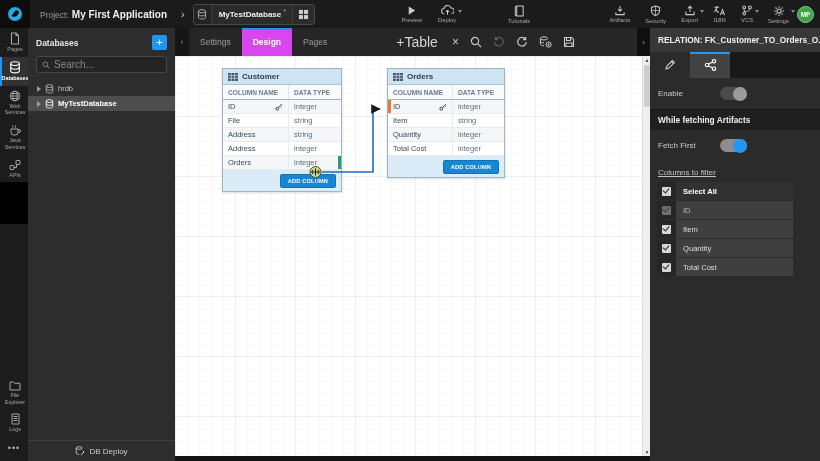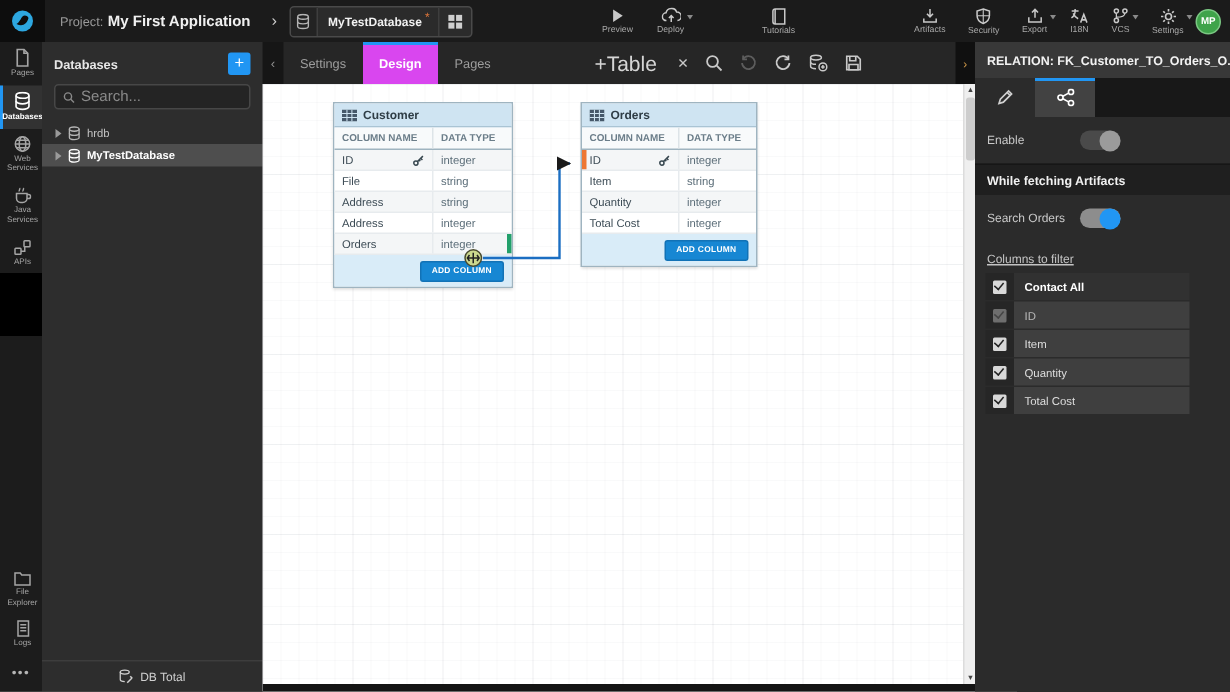--- a/index.html
+++ b/index.html
@@ -328,21 +328,21 @@
             <path d="M1.7 6.3c0 1 1.9 1.9 4.3 1.9s4.3-.9 4.3-1.9"></path>
           </svg>
         <span>MyTestDatabase</span>
       </div>
       <div class="dbp-foot">
         <svg class="ic" width="10" height="10" viewBox="0 0 12 12" fill="none" stroke="#cfcfcf" stroke-width="1">
             <ellipse cx="5" cy="2.4" rx="3.6" ry="1.6"></ellipse>
             <path d="M1.4 2.4v6c0 .9 1.6 1.6 3.6 1.6"></path>
             <path d="M7 11l3.8-3.8M9.4 5.8l1.6 1.6" stroke-width="1.2"></path>
           </svg>
-        <span>DB Total</span>
+        <span>DB Deploy</span>
       </div>
     </aside>
 
     <section class="canvas-col">
       <div class="ctoolbar">
         <div class="collapse">‹</div>
         <div class="ctab">Settings</div>
         <div class="ctab active">Design</div>
         <div class="ctab">Pages</div>
         <div class="addtable">+Table</div>
@@ -526,33 +526,33 @@
 
       <div class="togrow">
         <span class="tlbl">Enable</span>
         <span class="toggle off">
             <span class="knob"></span>
           </span>
       </div>
 
       <div class="sec-head">While fetching Artifacts</div>
       <div class="togrow">
-        <span class="tlbl">Search Orders</span>
+        <span class="tlbl">Fetch First</span>
         <span class="toggle on">
             <span class="knob"></span>
           </span>
       </div>
 
       <div class="cols-label">Columns to filter</div>
       <div class="chk-list">
         <div class="chk-row head">
           <span class="chk-cell">
               <span class="cbox"></span>
             </span>
-          <span class="chk-lab">Contact All</span>
+          <span class="chk-lab">Select All</span>
         </div>
         <div class="chk-row dim">
           <span class="chk-cell">
               <span class="cbox disabled"></span>
             </span>
           <span class="chk-lab">ID</span>
         </div>
         <div class="chk-row">
           <span class="chk-cell">
               <span class="cbox"></span>

